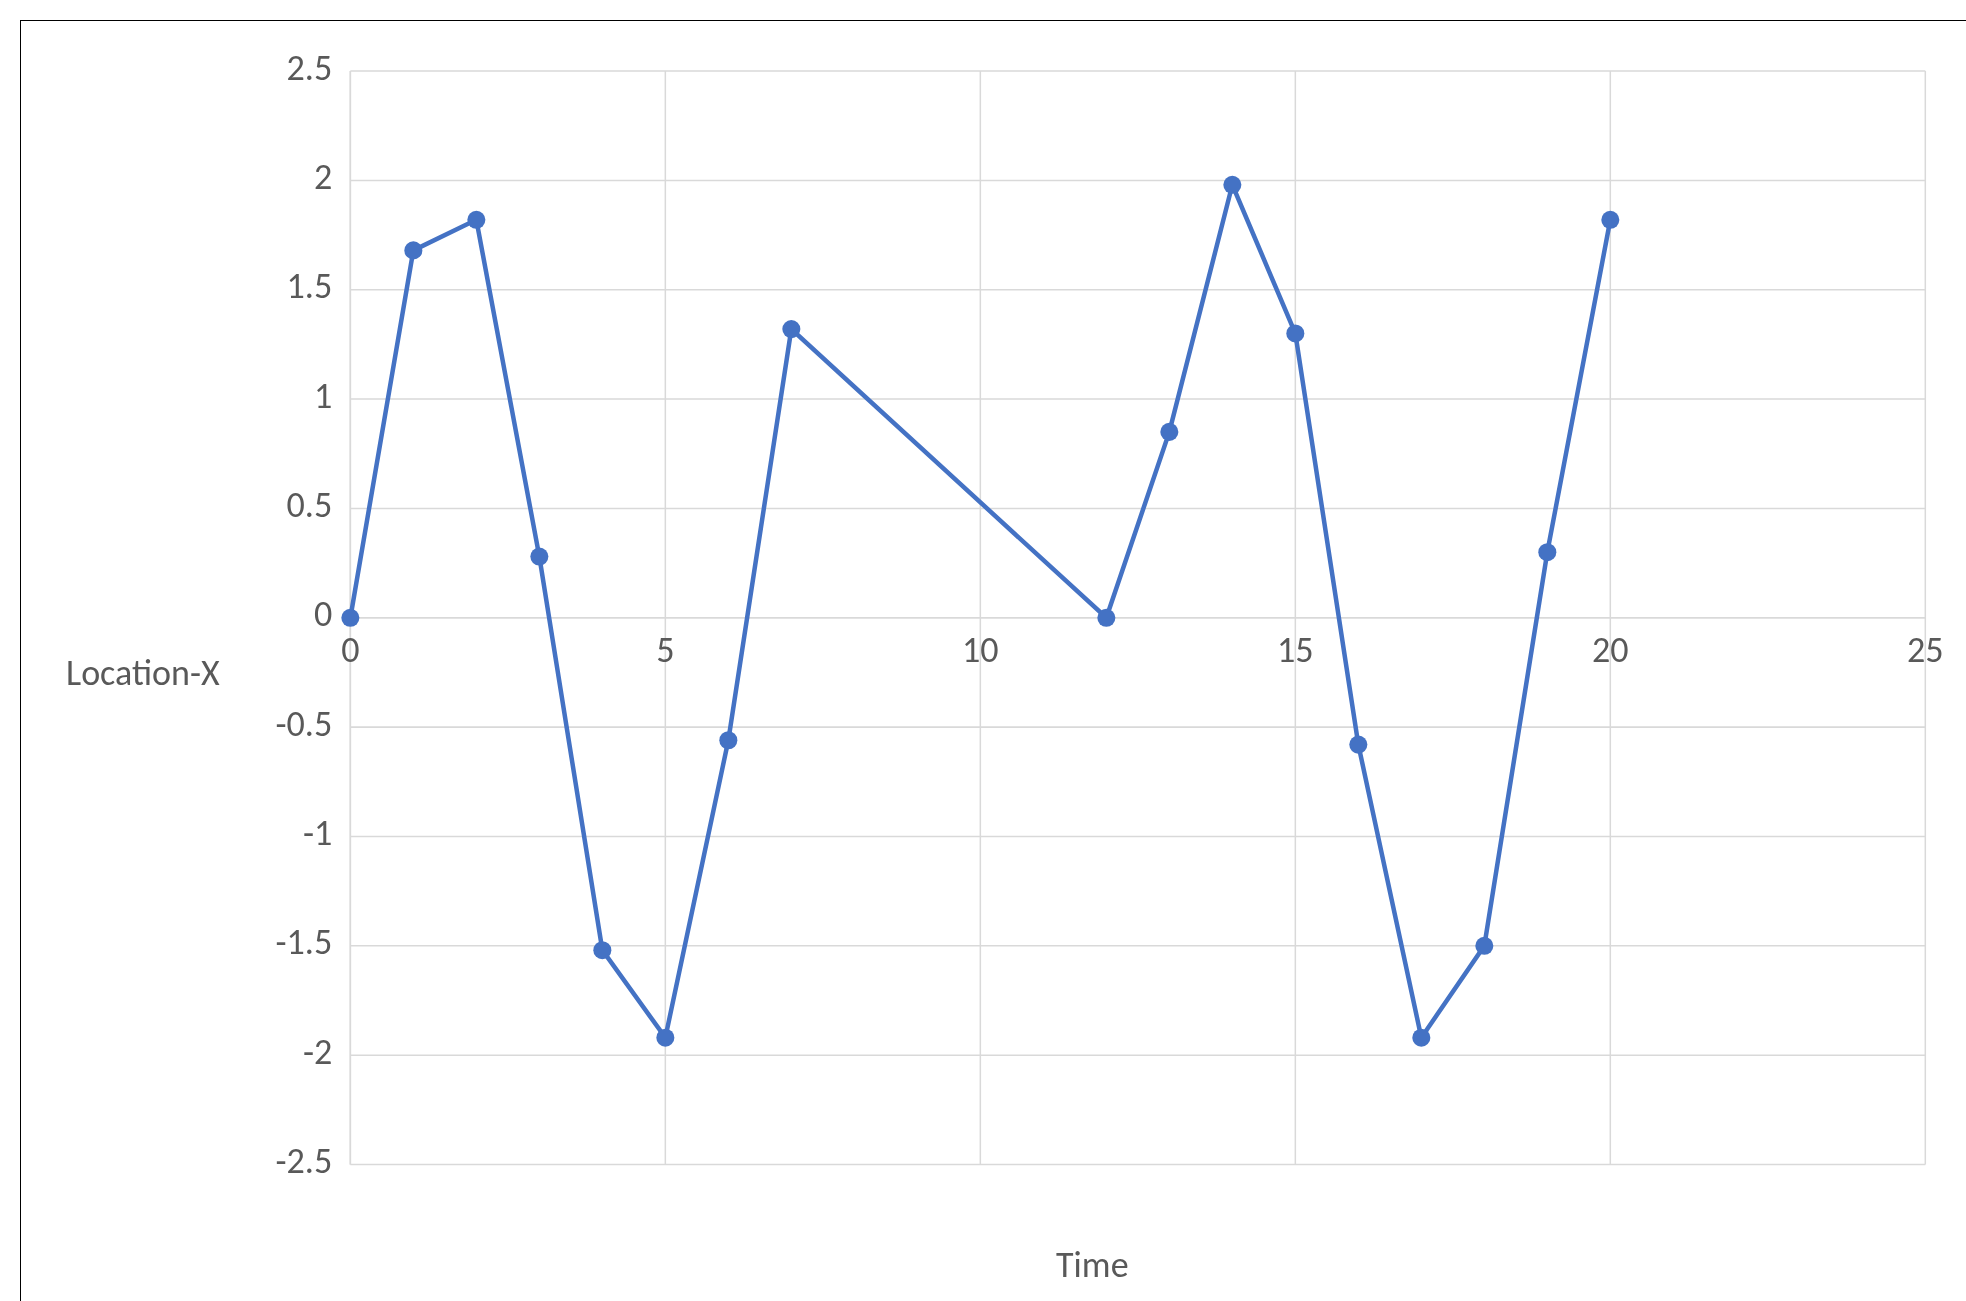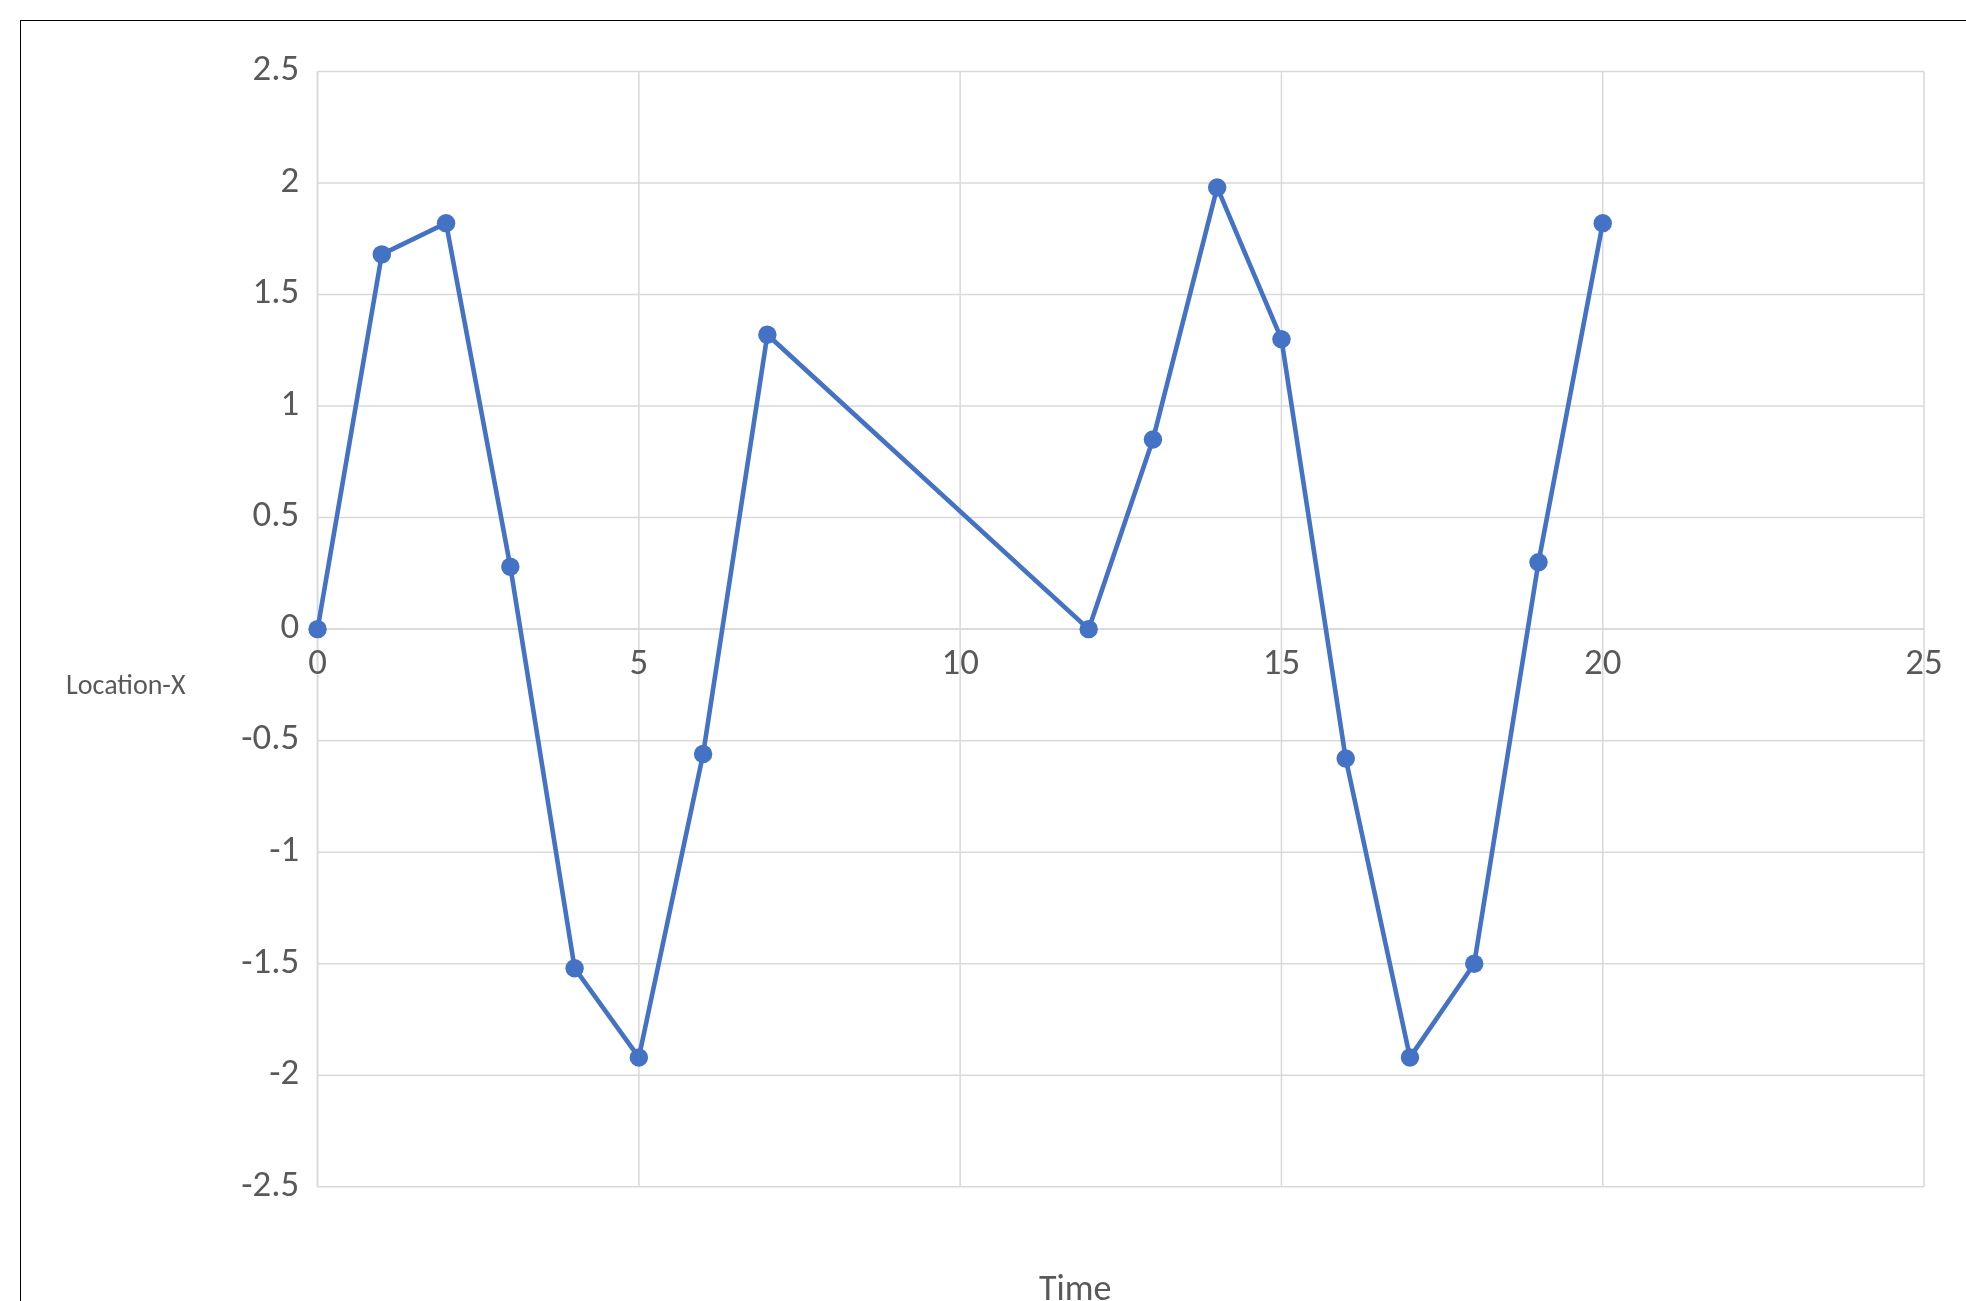--- a/index.html
+++ b/index.html
@@ -23,21 +23,21 @@
     display: flex;
     flex-direction: row;
   }
   .y-axis-label-wrap {
     display: flex;
     align-items: center;
     justify-content: center;
     padding: 0 10px 0 45px;
   }
   .y-axis-label {
-    font-size: 28px;
+    font-size: 36px;
     color: #595959;
   }
   .plot-wrap {
     flex: 1;
     display: flex;
     flex-direction: column;
     padding: 30px 40px 10px 10px;
   }
   .plot-area {
     flex: 1;

